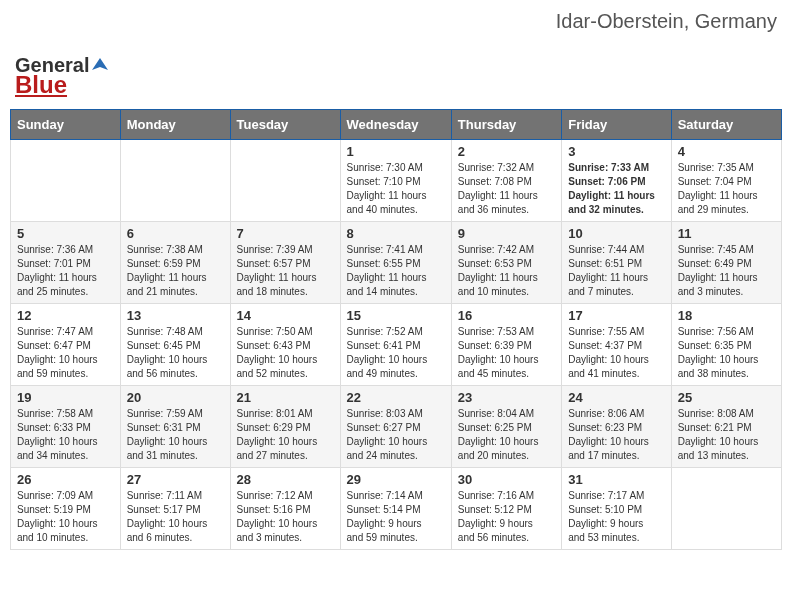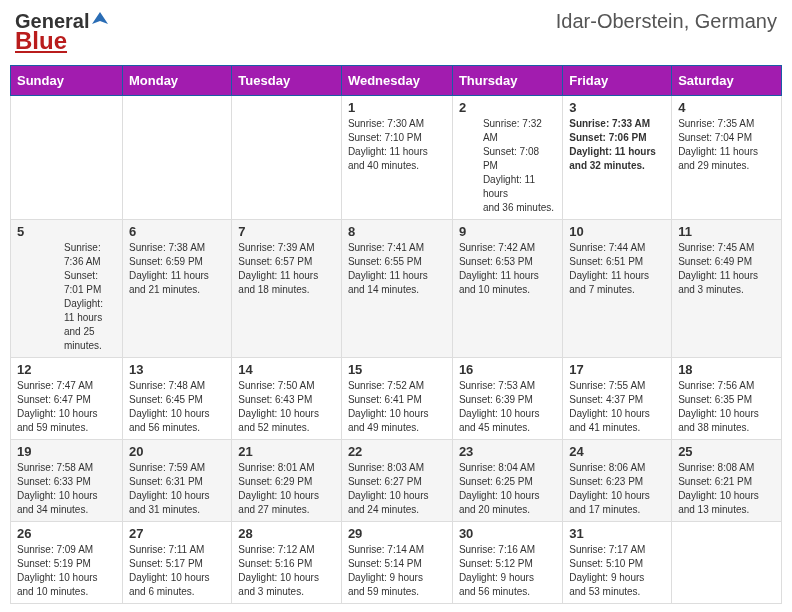--- a/index.html
+++ b/index.html
@@ -17,20 +17,22 @@
       margin-bottom: 10px;
       padding: 0 5px;
     }
     .logo {
       display: flex;
       flex-direction: column;
       align-items: flex-start;
     }
     .logo-text {
       display: flex;
+      align-items: center;
+      margin-top: 44px;
     }
     .logo-general {
       font-size: 20px;
       font-weight: bold;
       color: #333;
     }
     .logo-blue {
       font-size: 24px;
       font-weight: bold;
       color: #b91c1c;
@@ -47,21 +49,21 @@
     .location {
       font-size: 20px;
       color: #555;
     }
     .calendar-table {
       width: 100%;
       border-collapse: collapse;
       border: 1px solid #ccc;
     }
     .calendar-table th {
-      background-color: #a21caf;
+      background-color: #737373;
       color: white;
       text-align: left;
       padding: 7px 6px;
       font-size: 13px;
       font-weight: bold;
       border: 1px solid #1a5da5;
     }
     .calendar-table td {
       vertical-align: top;
       padding: 4px 6px;
@@ -127,21 +129,21 @@
         <td class="empty"></td>
         <td>
           <span class="day-number">1</span>
           <div class="day-info" style="white-space: pre-line;">Sunrise: 7:30 AM
 Sunset: 7:10 PM
 Daylight: 11 hours
 and 40 minutes.</div>
         </td>
         <td>
           <span class="day-number">2</span>
-          <div class="day-info" style="white-space: pre-line; margin-left: 24px;">Sunrise: 7:32 AM
+          <div class="day-info" style="white-space: pre-line;">Sunrise: 7:32 AM
 Sunset: 7:08 PM
 Daylight: 11 hours
 and 36 minutes.</div>
         </td>
         <td>
           <span class="day-number">3</span>
           <div class="day-info" style="white-space: pre-line; font-weight: bold;">Sunrise: 7:33 AM
 Sunset: 7:06 PM
 Daylight: 11 hours
 and 32 minutes.</div>
@@ -150,21 +152,21 @@
           <span class="day-number">4</span>
           <div class="day-info" style="white-space: pre-line;">Sunrise: 7:35 AM
 Sunset: 7:04 PM
 Daylight: 11 hours
 and 29 minutes.</div>
         </td>
       </tr>
       <tr>
         <td>
           <span class="day-number">5</span>
-          <div class="day-info" style="white-space: pre-line; margin-left: 47px;">Sunrise: 7:36 AM
+          <div class="day-info" style="white-space: pre-line;">Sunrise: 7:36 AM
 Sunset: 7:01 PM
 Daylight: 11 hours
 and 25 minutes.</div>
         </td>
         <td>
           <span class="day-number">6</span>
           <div class="day-info" style="white-space: pre-line;">Sunrise: 7:38 AM
 Sunset: 6:59 PM
 Daylight: 11 hours
 and 21 minutes.</div>

